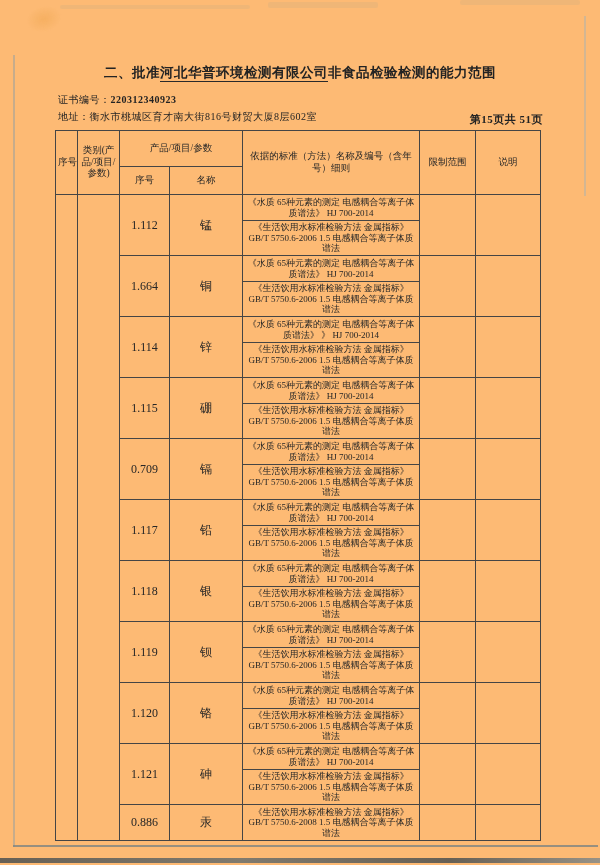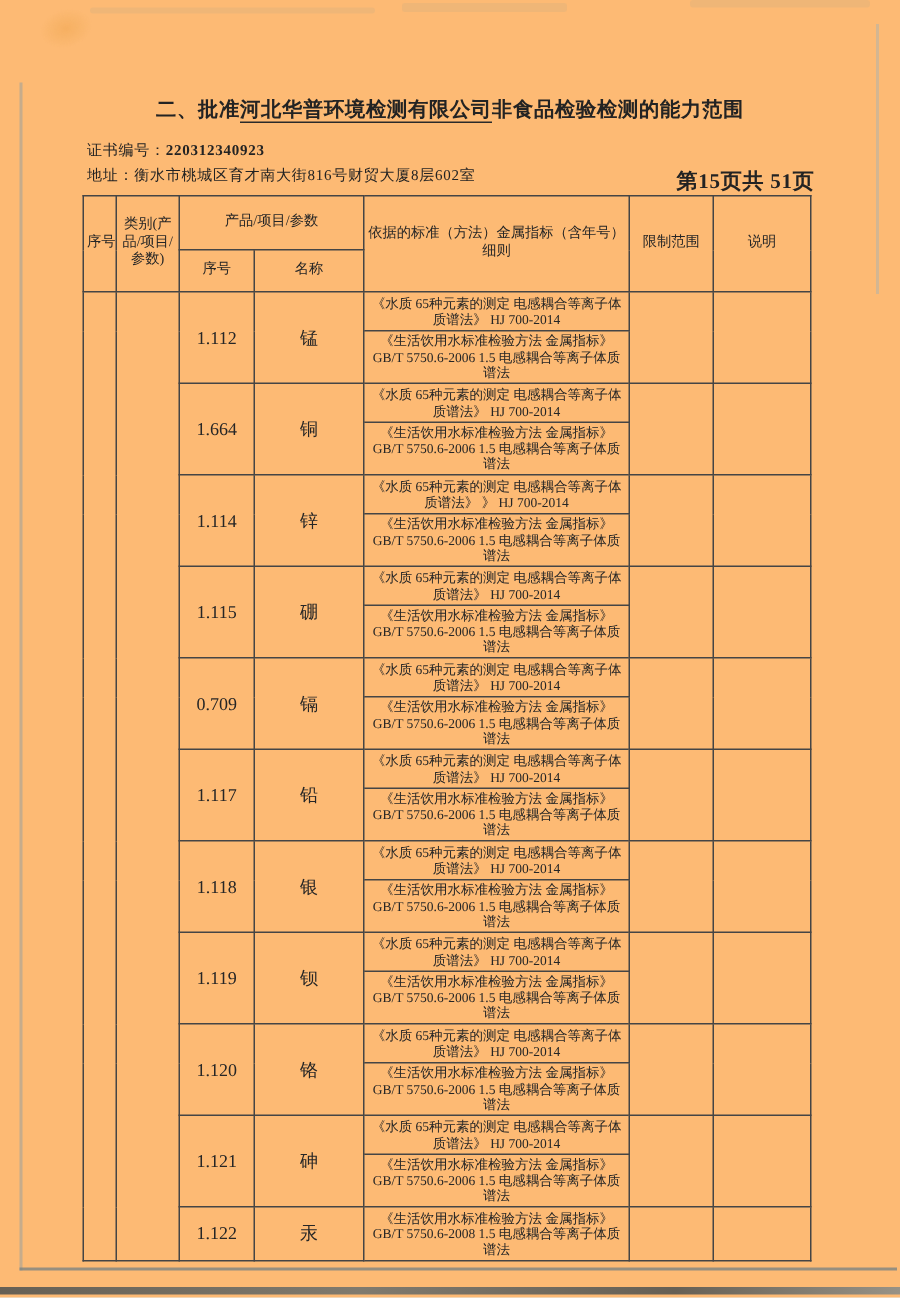--- a/index.html
+++ b/index.html
@@ -18,21 +18,21 @@
   .stamp{position:absolute;left:26px;top:6px;width:36px;height:26px;border-radius:50%;
     background:radial-gradient(ellipse at center,rgba(233,158,66,.38),rgba(233,158,66,0) 70%);
     transform:rotate(-15deg);filter:blur(.5px);}
   
   .doc-title{position:absolute;left:0;top:64px;width:100%;text-align:center;
     font-size:13.5px;font-weight:bold;letter-spacing:.5px;}
   .doc-title .uline{border-bottom:1.2px solid #2a2a2a;padding-bottom:1px;}
   .meta-line{position:absolute;left:58px;font-size:10px;letter-spacing:.5px;}
   .meta-cert{top:93px;font-family:Liberation Serif, serif;}
   .meta-addr{top:110px;}
-  .page-info{position:absolute;right:57px;top:112px;font-size:14px;font-weight:bold;letter-spacing:.5px;}
+  .page-info{position:absolute;right:57px;top:112px;font-size:11px;font-weight:bold;letter-spacing:.5px;}
   
   table.cap{position:absolute;left:55px;top:130px;width:485px;border-collapse:collapse;table-layout:fixed;}
   table.cap th,table.cap td{border:1px solid #454545;padding:1px 2px;text-align:center;vertical-align:middle;
     font-weight:normal;color:#262626;}
   table.cap th{font-size:9.5px;line-height:1.25;}
   th.h-top{height:33px;}
   th.h-sub{height:25px;}
   th.nowrap{white-space:nowrap;font-size:9px;padding:0;}
   td.col-no,td.col-name{font-size:12px;}
   td.std{font-size:9px;line-height:1.18;padding:1px 3px;margin-left:41px;}
@@ -70,21 +70,21 @@
       <col style="width:73px">
         <col style="width:177px">
         <col style="width:56px">
         <col style="width:65px">
     </colgroup>
     <thead>
       <tr>
         <th rowspan="2" class="h-top nowrap">序号</th>
         <th rowspan="2" class="h-top">类别(产品/项目/参数)</th>
         <th colspan="2" class="h-top">产品/项目/参数</th>
-        <th rowspan="2" class="h-top">依据的标准（方法）金属指标（含年号）细则</th>
+        <th rowspan="2" class="h-top">依据的标准（方法）名称及编号（含年号）细则</th>
         <th rowspan="2" class="h-top">限制范围</th>
         <th rowspan="2" class="h-top">说明</th>
       </tr>
       <tr>
         <th class="h-sub">序号</th>
         <th class="h-sub">名称</th>
       </tr>
     </thead>
     <tbody>
         <tr>
@@ -183,21 +183,21 @@
           <td class="col-no" rowspan="2">1.121</td>
           <td class="col-name" rowspan="2">砷</td>
           <td class="std sub-a">《水质 65种元素的测定 电感耦合等离子体质谱法》 HJ 700-2014</td>
           <td rowspan="2"></td>
           <td rowspan="2"></td>
         </tr>
         <tr>
           <td class="std sub-b">《生活饮用水标准检验方法 金属指标》GB/T 5750.6-2006 1.5 电感耦合等离子体质谱法</td>
         </tr>
         <tr>
-          <td class="col-no">1.122</td>
+          <td class="col-no">0.886</td>
           <td class="col-name">汞</td>
           <td class="std single">《生活饮用水标准检验方法 金属指标》GB/T 5750.6-2008 1.5 电感耦合等离子体质谱法</td>
           <td></td>
           <td></td>
         </tr>
       </tbody>
   </table>
 
 </div>
 

